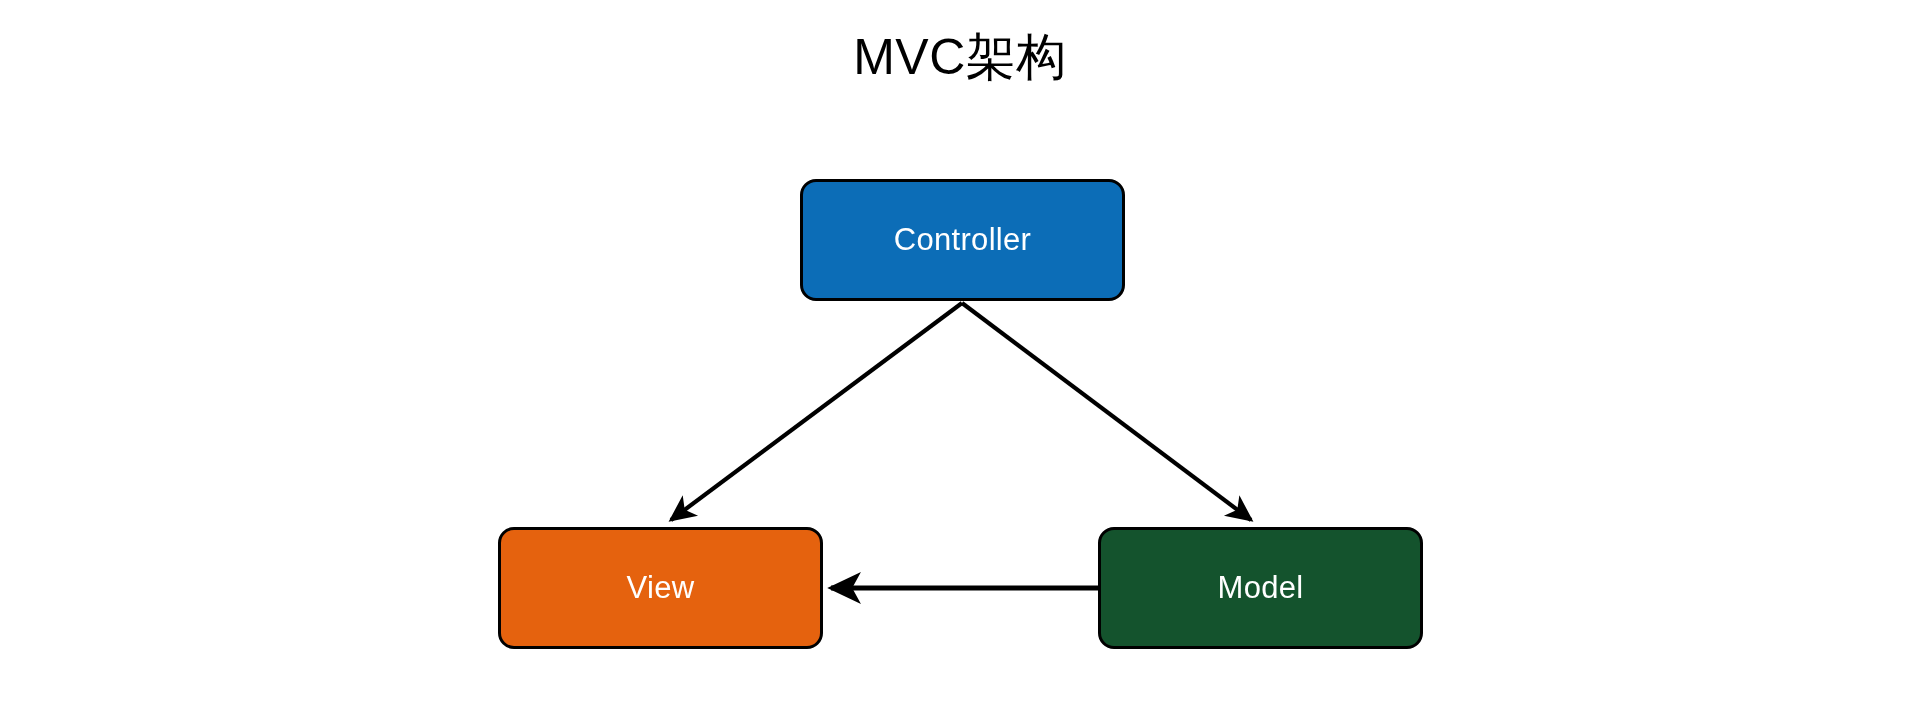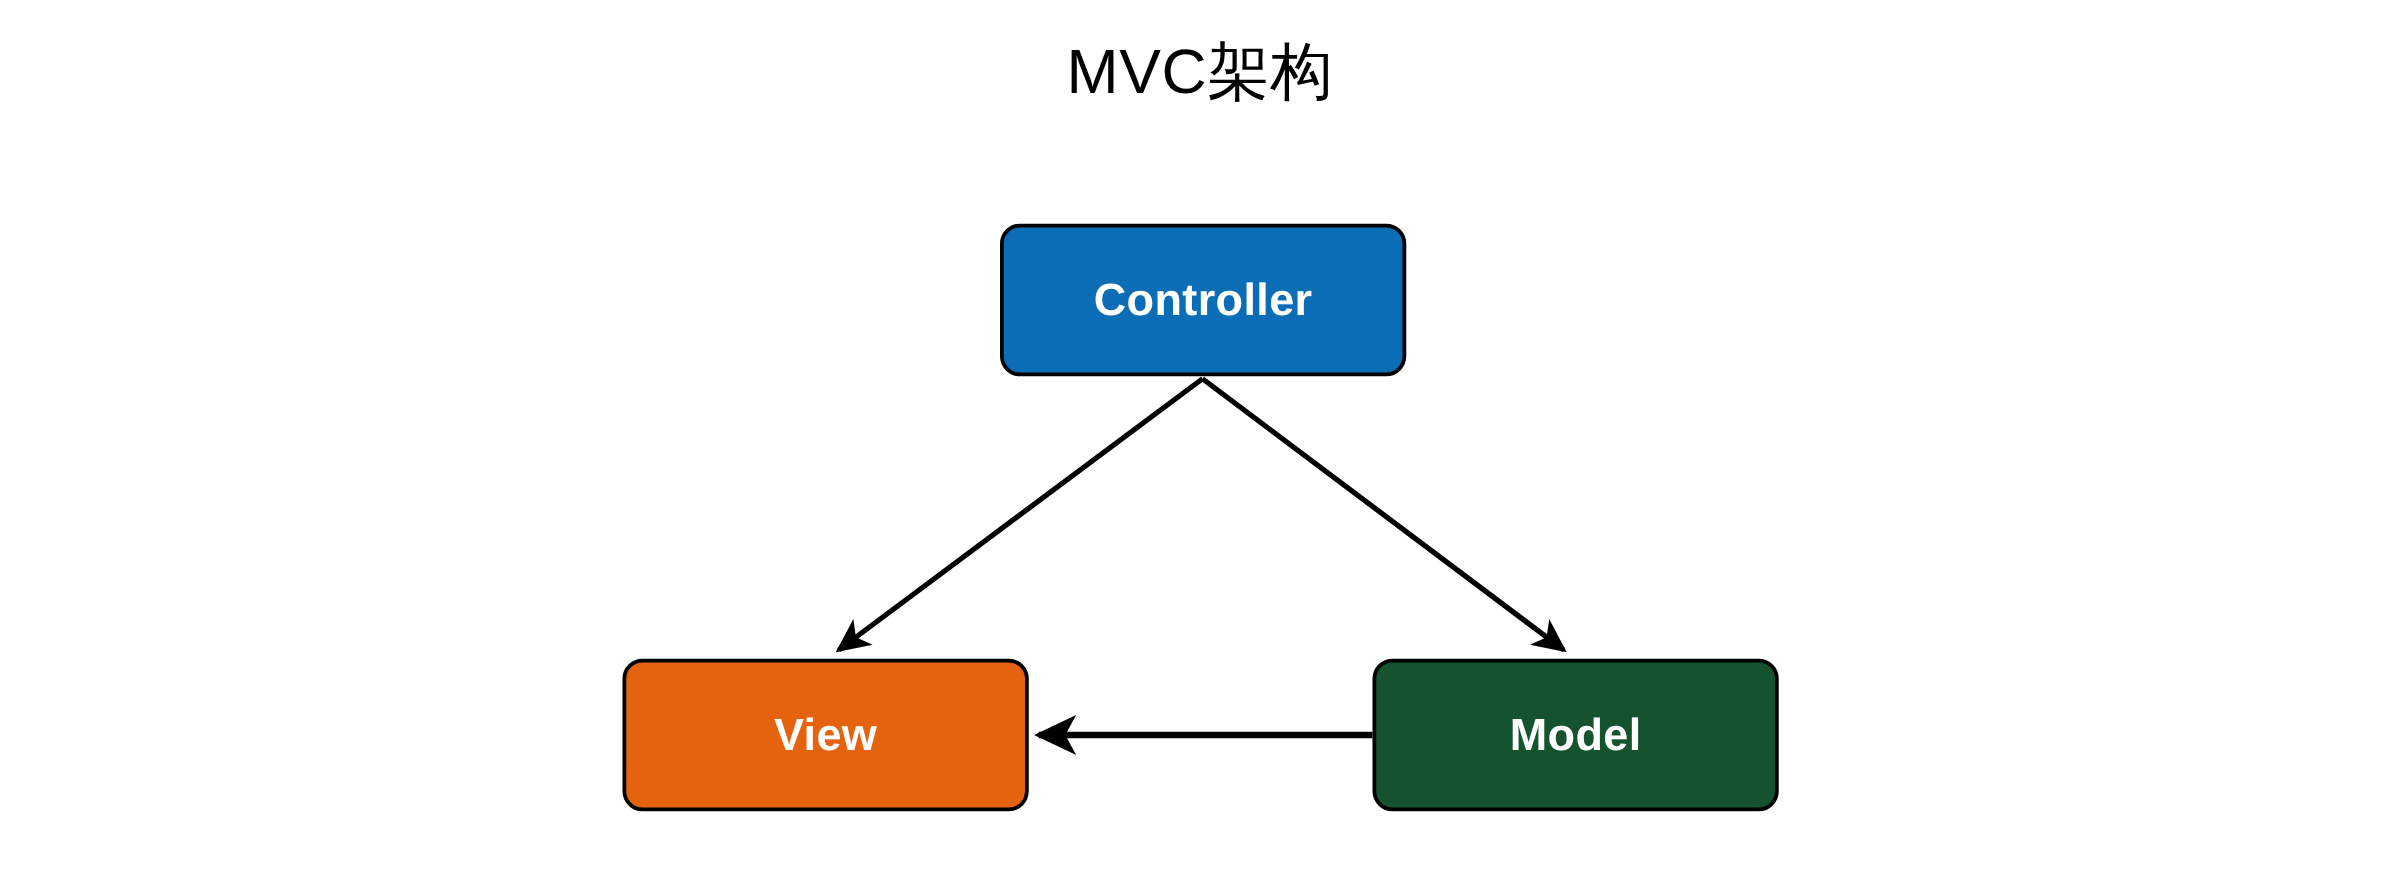--- a/index.html
+++ b/index.html
@@ -35,22 +35,22 @@
     position: absolute;
     box-sizing: border-box;
     border: 3px solid #000000;
     border-radius: 16px;
     display: flex;
     align-items: center;
     justify-content: center;
     z-index: 3;
   }
   .node-label {
-    font-size: 36px;
-    font-weight: bold;
+    font-size: 31px;
+    font-weight: normal;
     color: #ffffff;
     letter-spacing: 0.3px;
     white-space: nowrap;
     user-select: none;
   }
   #node-controller {
     left: 800px;
     top: 179px;
     width: 325px;
     height: 122px;

